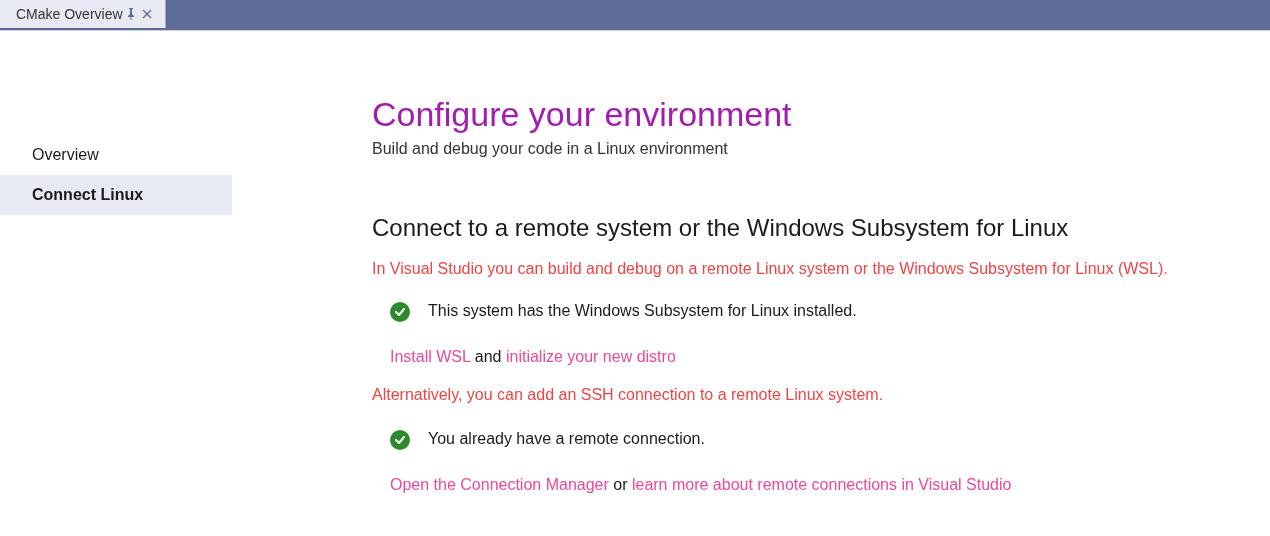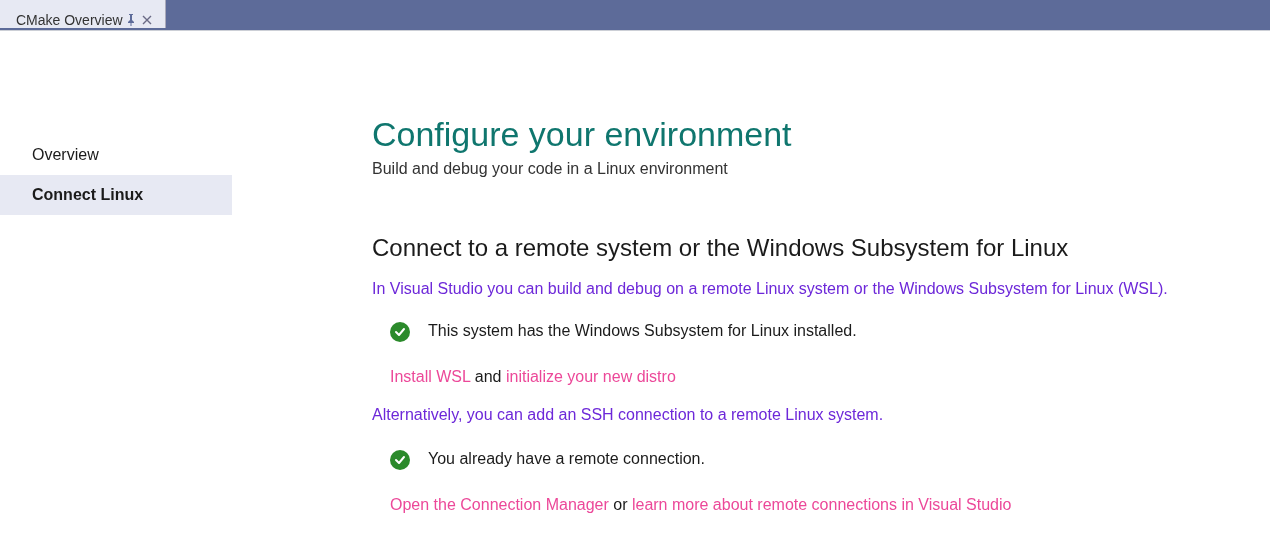--- a/index.html
+++ b/index.html
@@ -20,21 +20,21 @@
     height: 30px;
     background: #5d6b99;
     border-bottom: 2px solid #5d6b99;
     display: flex;
     align-items: stretch;
   }
   .tab {
     background: #e7e9f3;
     border-right: 1px solid #aab;
     display: flex;
-    align-items: flex-end;
+    align-items: center;
     padding: 0 10px 0 16px;
     color: #333;
     font-size: 14px;
   }
   .tab .pin-icon svg, .tab .close-icon svg {
     display: block;
   }
   .tab .close-icon, .tab .pin-icon {
     display: inline-flex;
     align-items: center;
@@ -69,38 +69,37 @@
     background: #e7e9f3;
     font-weight: 600;
   }
   .content {
     flex: 1;
     padding: 64px 20px 20px 140px;
   }
   h1 {
     font-size: 34px;
     font-weight: 400;
-    color: #0f766e;
+    color: #a21caf;
     margin-bottom: 6px;
-    margin-top: 20px;
   }
   .subtitle {
     font-size: 16px;
     color: #333;
     margin-bottom: 56px;
   }
   h2 {
     font-size: 24px;
     font-weight: 400;
     margin-bottom: 18px;
     margin-top: 32px;
   }
   .para {
     font-size: 16px;
-    color: #6d28d9;
+    color: #ef4444;
     margin-bottom: 24px;
   }
   .status-line {
     display: flex;
     align-items: flex-start;
     gap: 18px;
     padding-left: 18px;
     font-size: 16px;
     margin-bottom: 26px;
   }

